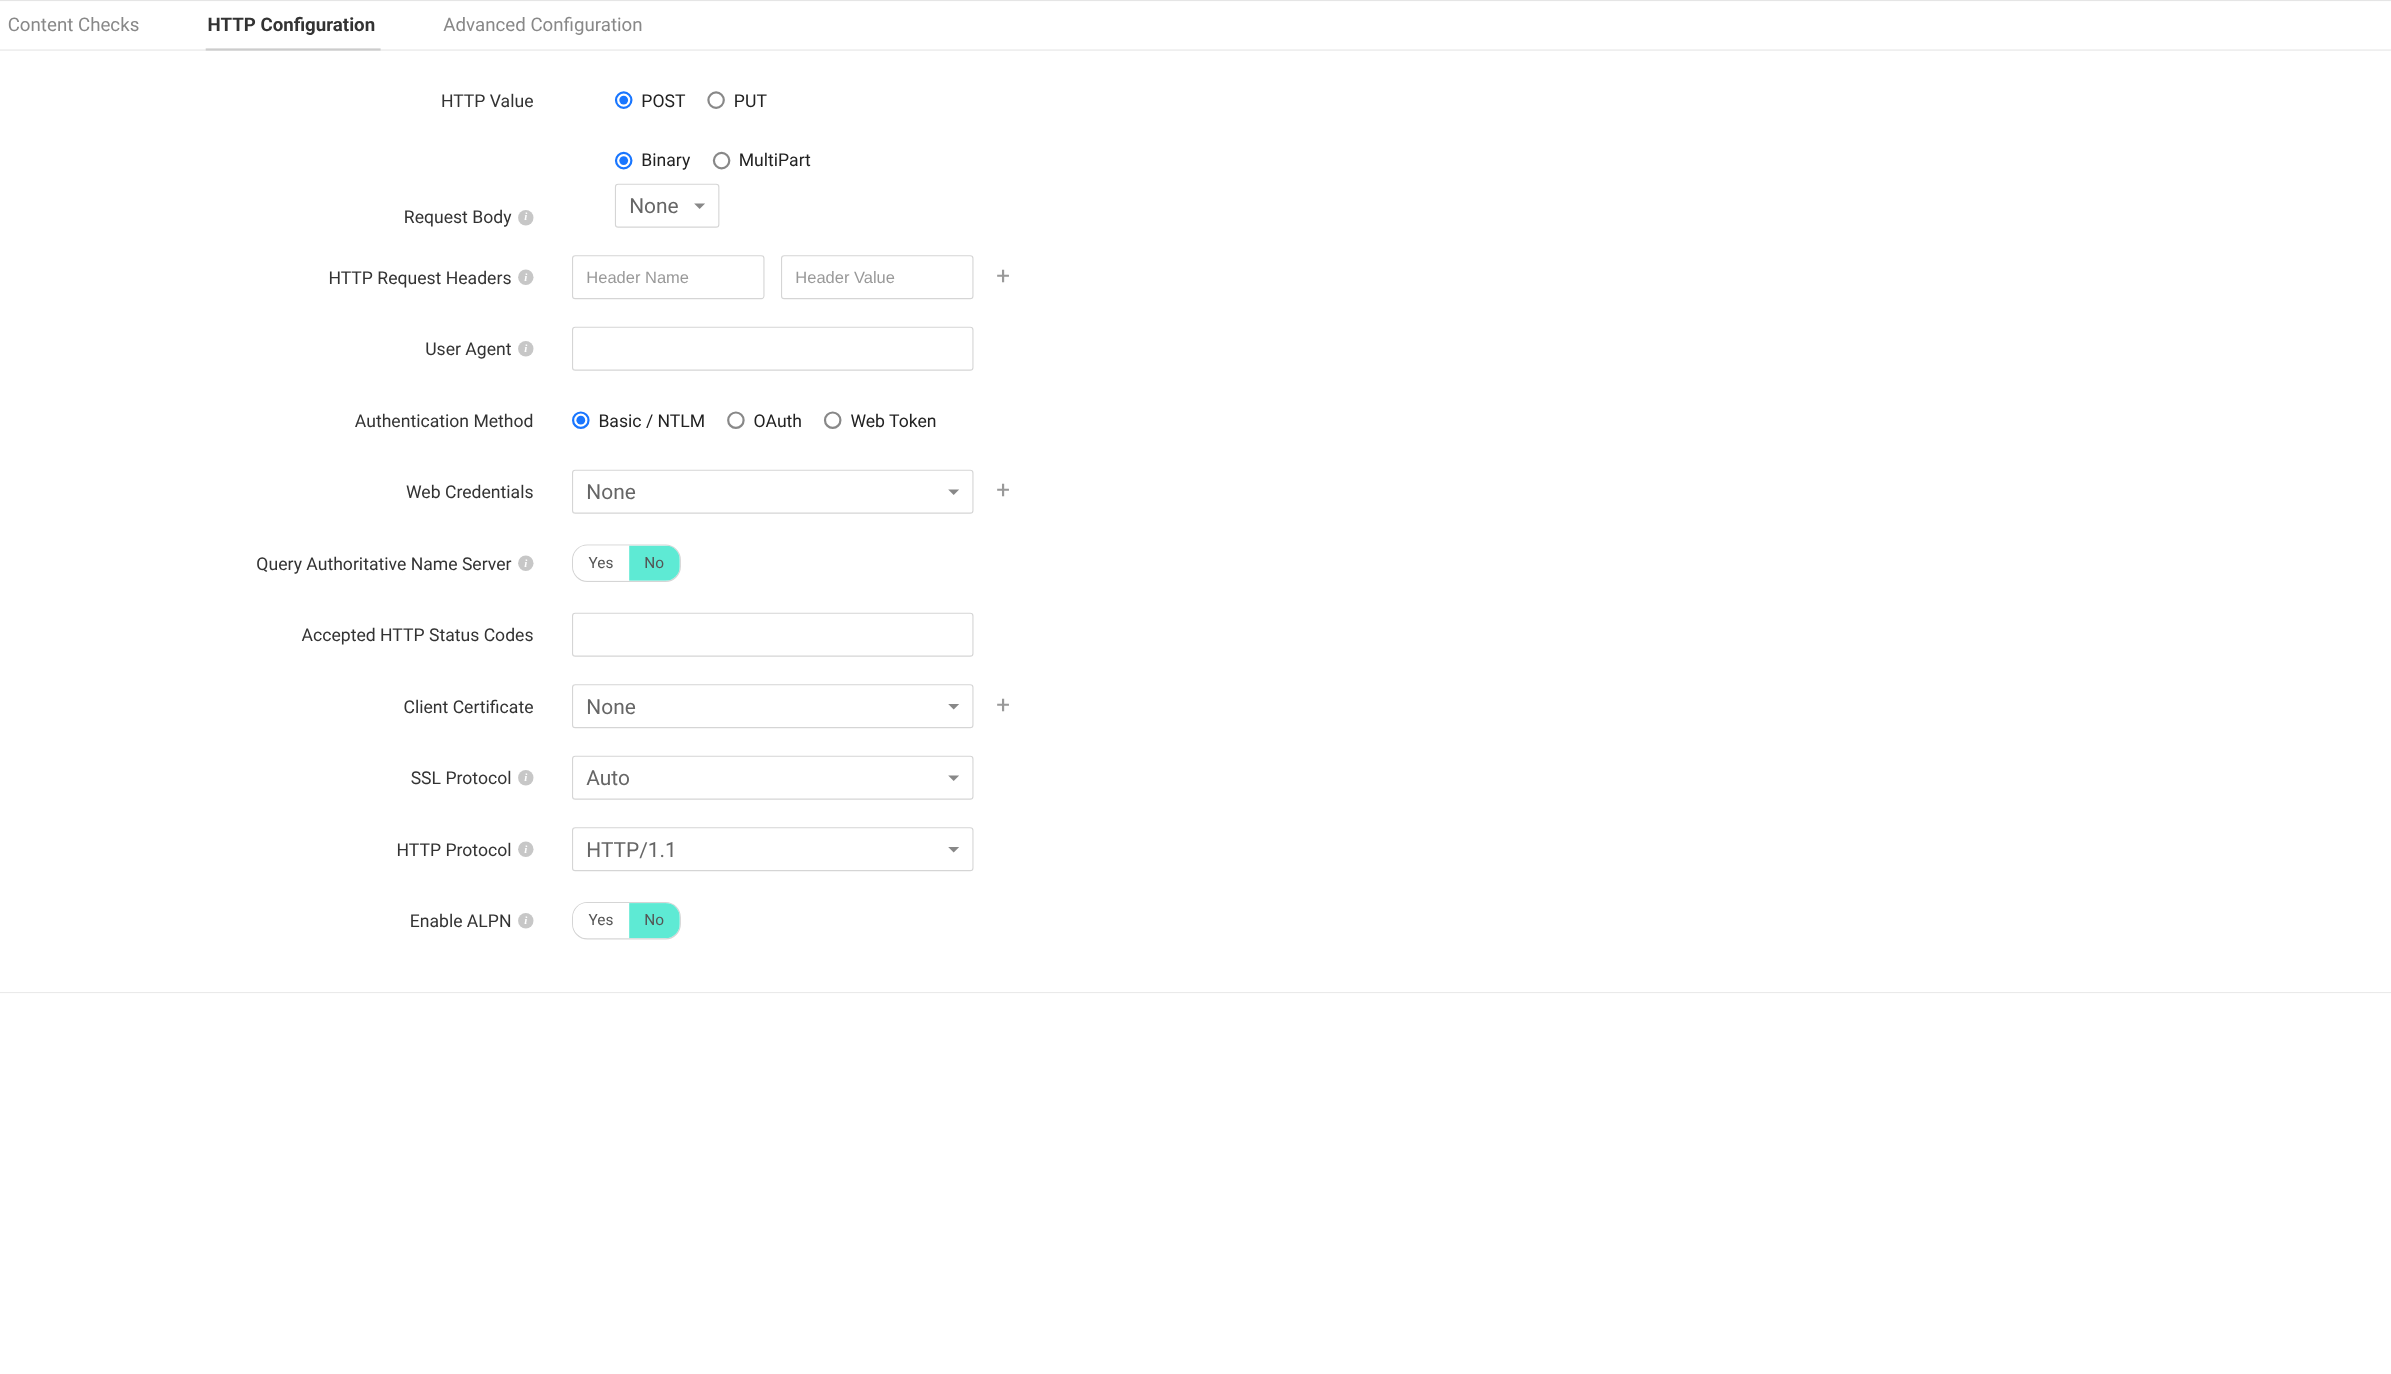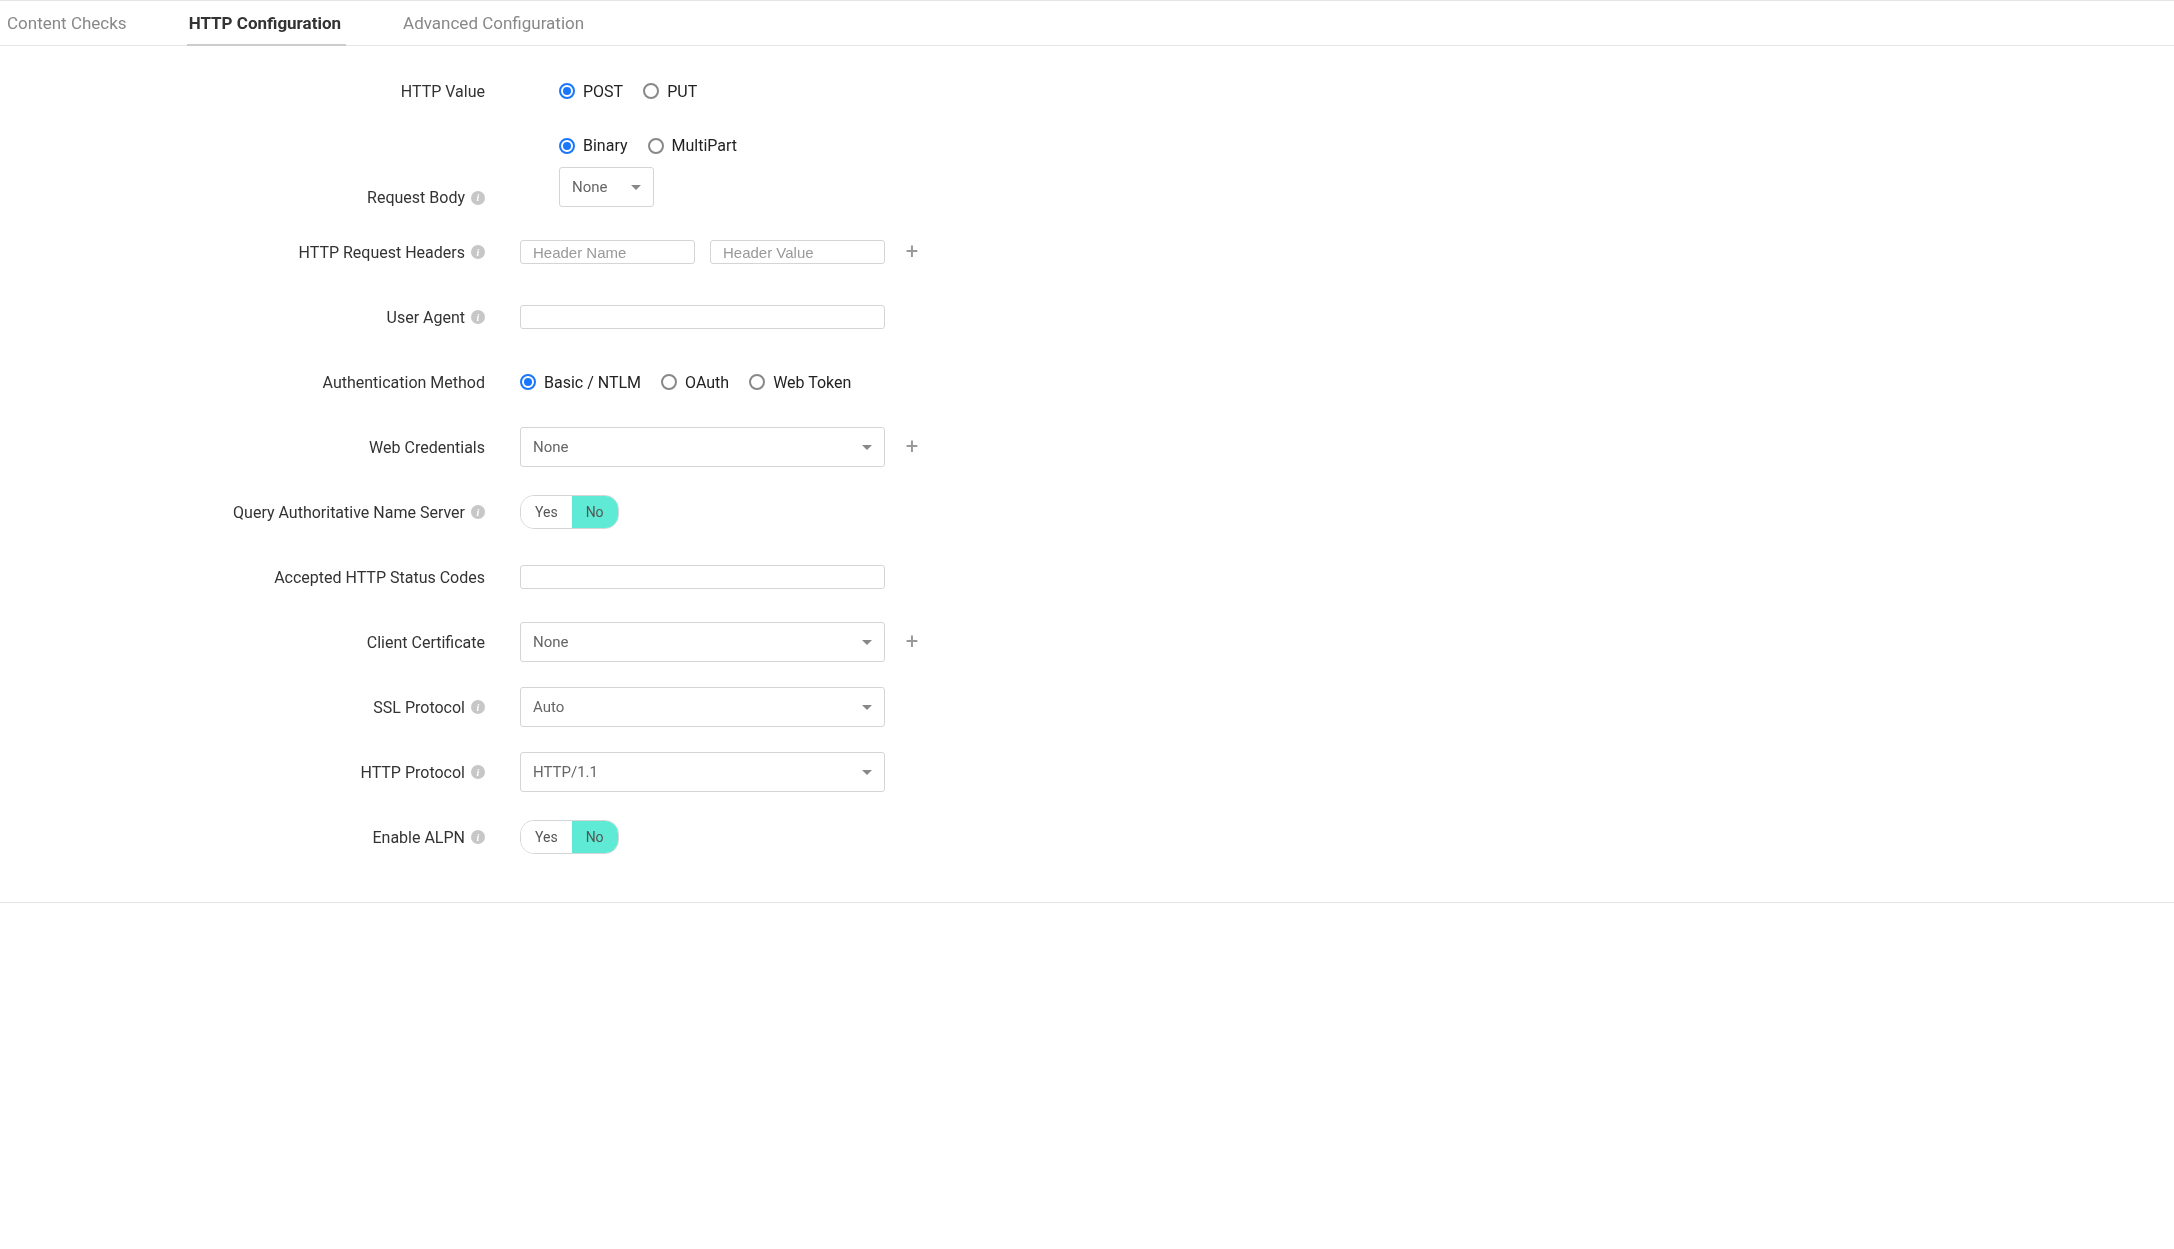--- a/index.html
+++ b/index.html
@@ -131,37 +131,37 @@
     .select-box {
       border: 1px solid #d5d5d5;
       border-radius: 3px;
       padding: 8px 12px;
       display: flex;
       justify-content: space-between;
       align-items: center;
       background: #fff;
       color: #666;
       cursor: pointer;
-      font-size: 15px;
+      font-size: 19px;
       height: 40px;
     }
     .select-small {
       width: 95px;
     }
     .select-wide {
       width: 365px;
     }
     .text-input {
       border: 1px solid #d5d5d5;
       border-radius: 3px;
       padding: 8px 12px;
       background: #fff;
       color: #333;
       font-size: 15px;
-      height: 24px;
+      height: 40px;
       outline: none;
     }
     .text-input::placeholder {
       color: #999;
     }
     .input-header {
       width: 175px;
     }
     .input-wide {
       width: 365px;

